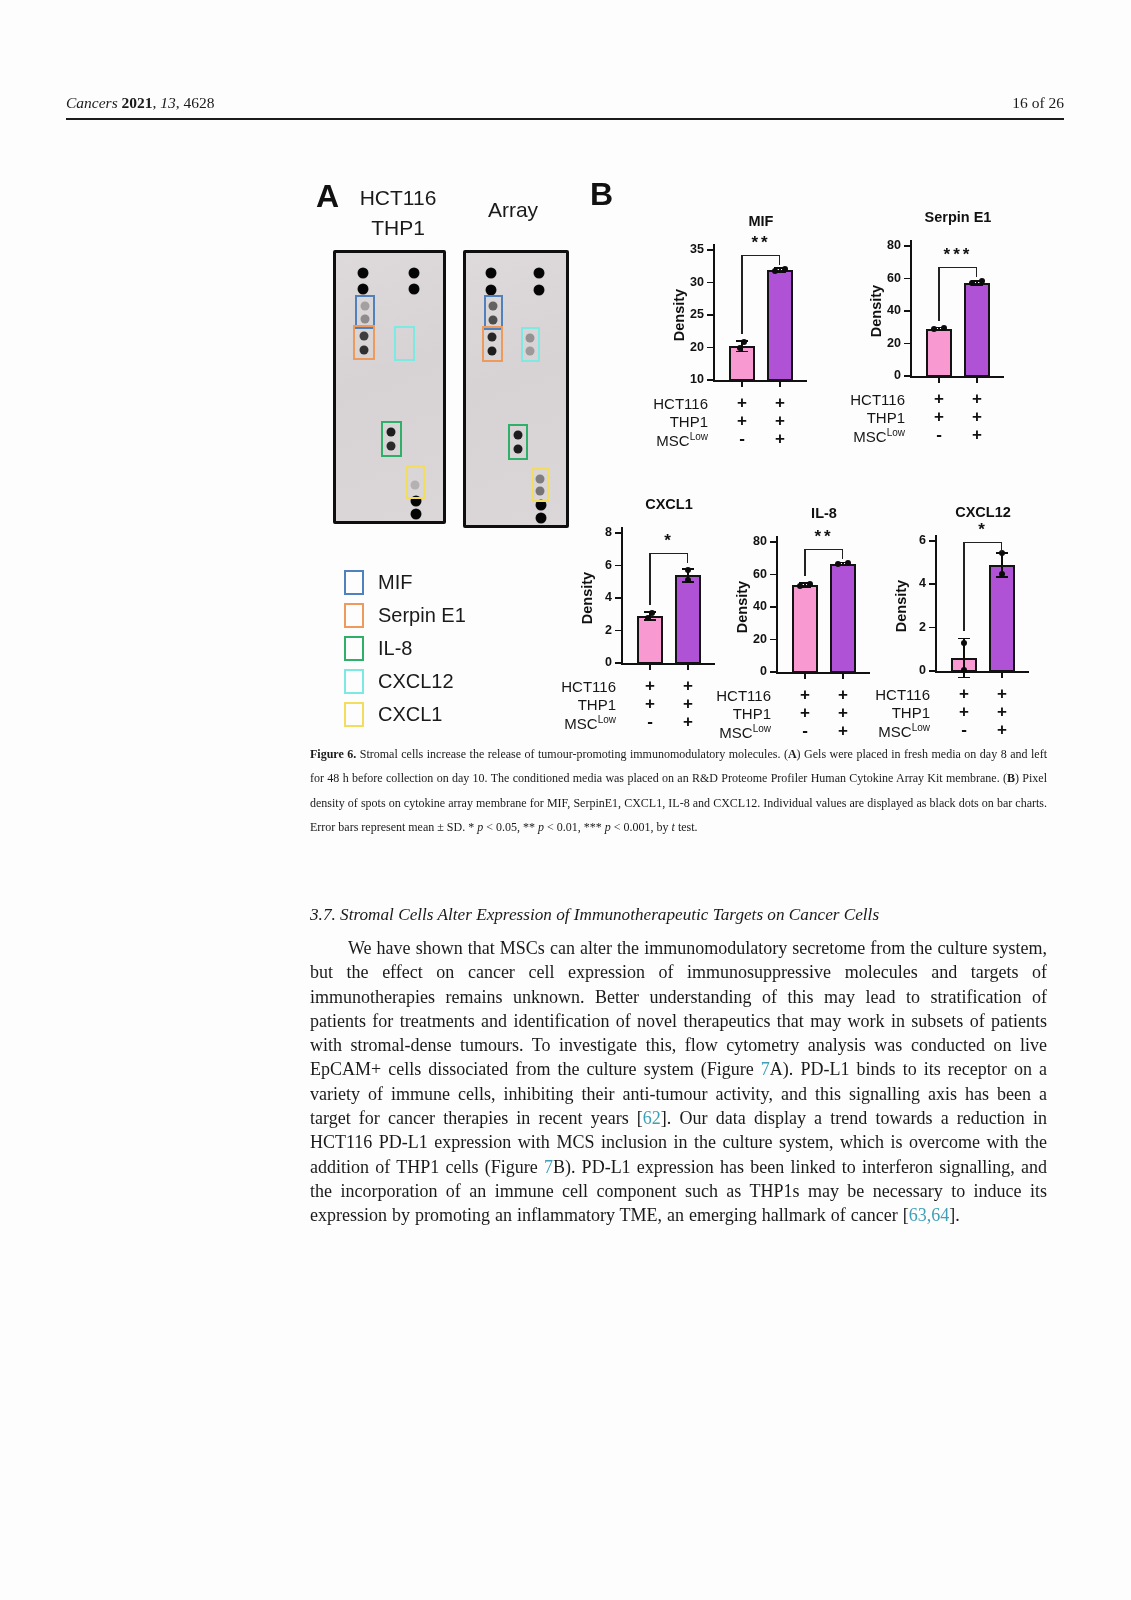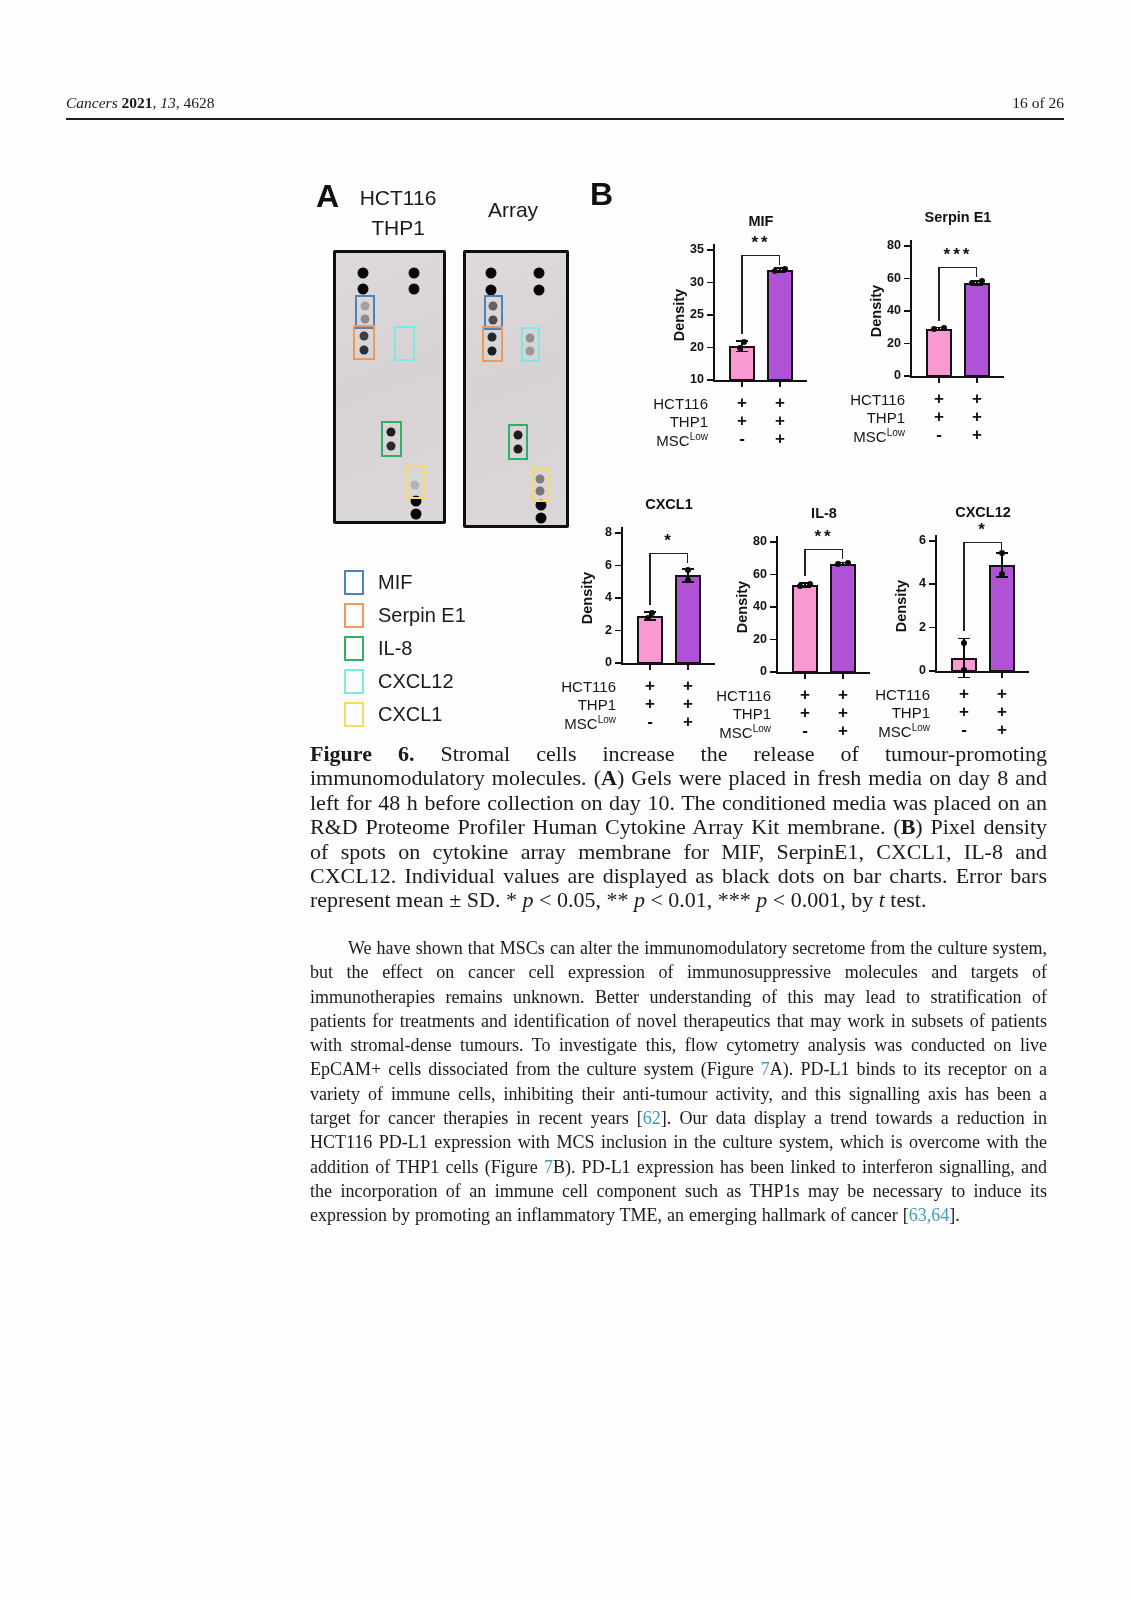--- a/index.html
+++ b/index.html
@@ -44,21 +44,21 @@
          transform:translate(-50%,-50%);}
   .c-sig{position:absolute;background:#222;}
   .c-stars{position:absolute;text-align:center;font-family:"Liberation Sans",sans-serif;
            font-weight:bold;font-size:17px;letter-spacing:3px;color:#111;}
   .c-rowlab{position:absolute;width:88px;text-align:right;font-family:"Liberation Sans",sans-serif;
             font-size:15px;color:#161616;white-space:nowrap;}
   .c-rowlab sup{font-size:10px;}
   .c-pm{position:absolute;width:22px;text-align:center;font-family:"Liberation Sans",sans-serif;
         font-weight:bold;font-size:17px;color:#111;}
   
-  .caption{position:absolute;left:310px;top:742px;width:737px;font-size:22px;line-height:24.4px;
+  .caption{position:absolute;left:310px;top:742px;width:737px;font-size:12px;line-height:24.4px;
            text-align:justify;}
   .sec-head{position:absolute;left:310px;top:905px;width:737px;font-size:17.2px;font-style:italic;}
   .bodypara{position:absolute;left:310px;top:936px;width:737px;font-size:18px;line-height:24.3px;
             text-align:justify;text-indent:38px;word-spacing:0.5px;}
 </style>
 </head>
 <body>
 
 <div id="page">
 
@@ -360,15 +360,16 @@
         <div class="c-rowlab" style="left: 0px; top: 208px;"><span>THP1</span></div>
         <div class="c-pm" style="left: 111px; top: 206px;">+</div>
         <div class="c-pm" style="left: 149px; top: 206px;">+</div>
         <div class="c-rowlab" style="left: 0px; top: 226px;"><span>MSC</span><sup>Low</sup></div>
         <div class="c-pm" style="left: 111px; top: 224px;">-</div>
         <div class="c-pm" style="left: 149px; top: 224px;">+</div>
       </div>
     </div>
 
   <div class="caption"><span class="seg-b">Figure 6. </span><span>Stromal cells increase the release of tumour-promoting immunomodulatory molecules. (</span><span class="seg-b">A</span><span>) Gels were placed in fresh media on day 8 and left for 48 h before collection on day 10.  The conditioned media was placed on an R&amp;D Proteome Profiler Human Cytokine Array Kit membrane. (</span><span class="seg-b">B</span><span>) Pixel density of spots on cytokine array membrane for MIF, SerpinE1, CXCL1, IL-8 and CXCL12. Individual values are displayed as black dots on bar charts.  Error bars represent mean ± SD. * </span><span class="seg-i">p</span><span> &lt; 0.05, ** </span><span class="seg-i">p</span><span> &lt; 0.01, *** </span><span class="seg-i">p</span><span> &lt; 0.001, by </span><span class="seg-i">t</span><span> test.</span></div>
+  <div class="sec-head">3.7. Stromal Cells Alter Expression of Immunotherapeutic Targets on Cancer Cells</div>
   <div class="bodypara"><span>We have shown that MSCs can alter the immunomodulatory secretome from the culture system, but the effect on cancer cell expression of immunosuppressive molecules and targets of immunotherapies remains unknown.  Better understanding of this may lead to stratification of patients for treatments and identification of novel therapeutics that may work in subsets of patients with stromal-dense tumours.  To investigate this, flow cytometry analysis was conducted on live EpCAM+ cells dissociated from the culture system (Figure </span><span class="seg-link">7</span><span>A). PD-L1 binds to its receptor on a variety of immune cells, inhibiting their anti-tumour activity, and this signalling axis has been a target for cancer therapies in recent years [</span><span class="seg-link">62</span><span>].  Our data display a trend towards a reduction in HCT116 PD-L1 expression with MCS inclusion in the culture system, which is overcome with the addition of THP1 cells (Figure </span><span class="seg-link">7</span><span>B). PD-L1 expression has been linked to interferon signalling, and the incorporation of an immune cell component such as THP1s may be necessary to induce its expression by promoting an inflammatory TME, an emerging hallmark of cancer [</span><span class="seg-link">63,64</span><span>].</span></div>
 
 </div>
 
 </body></html>

